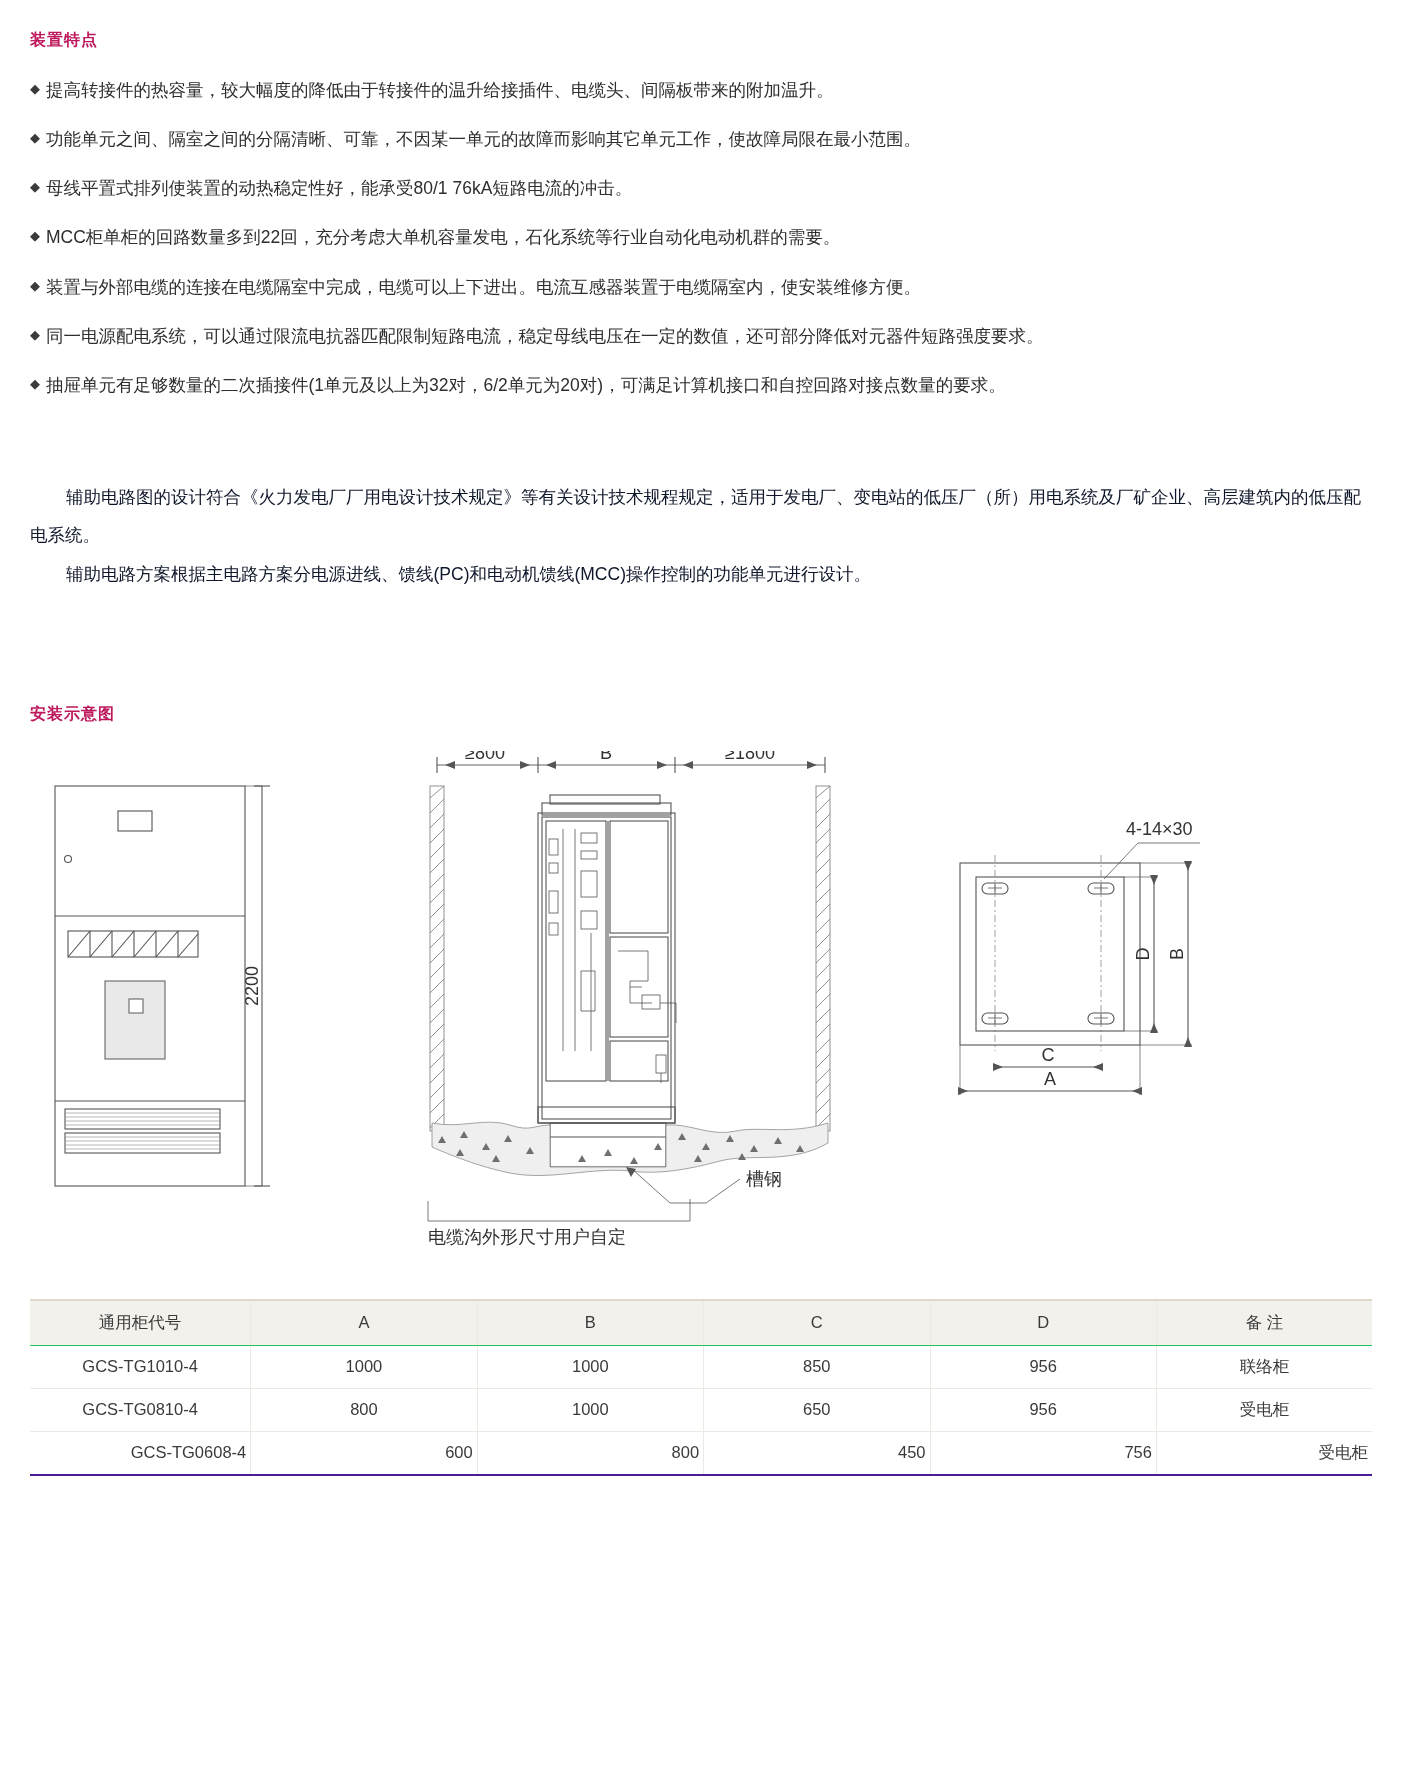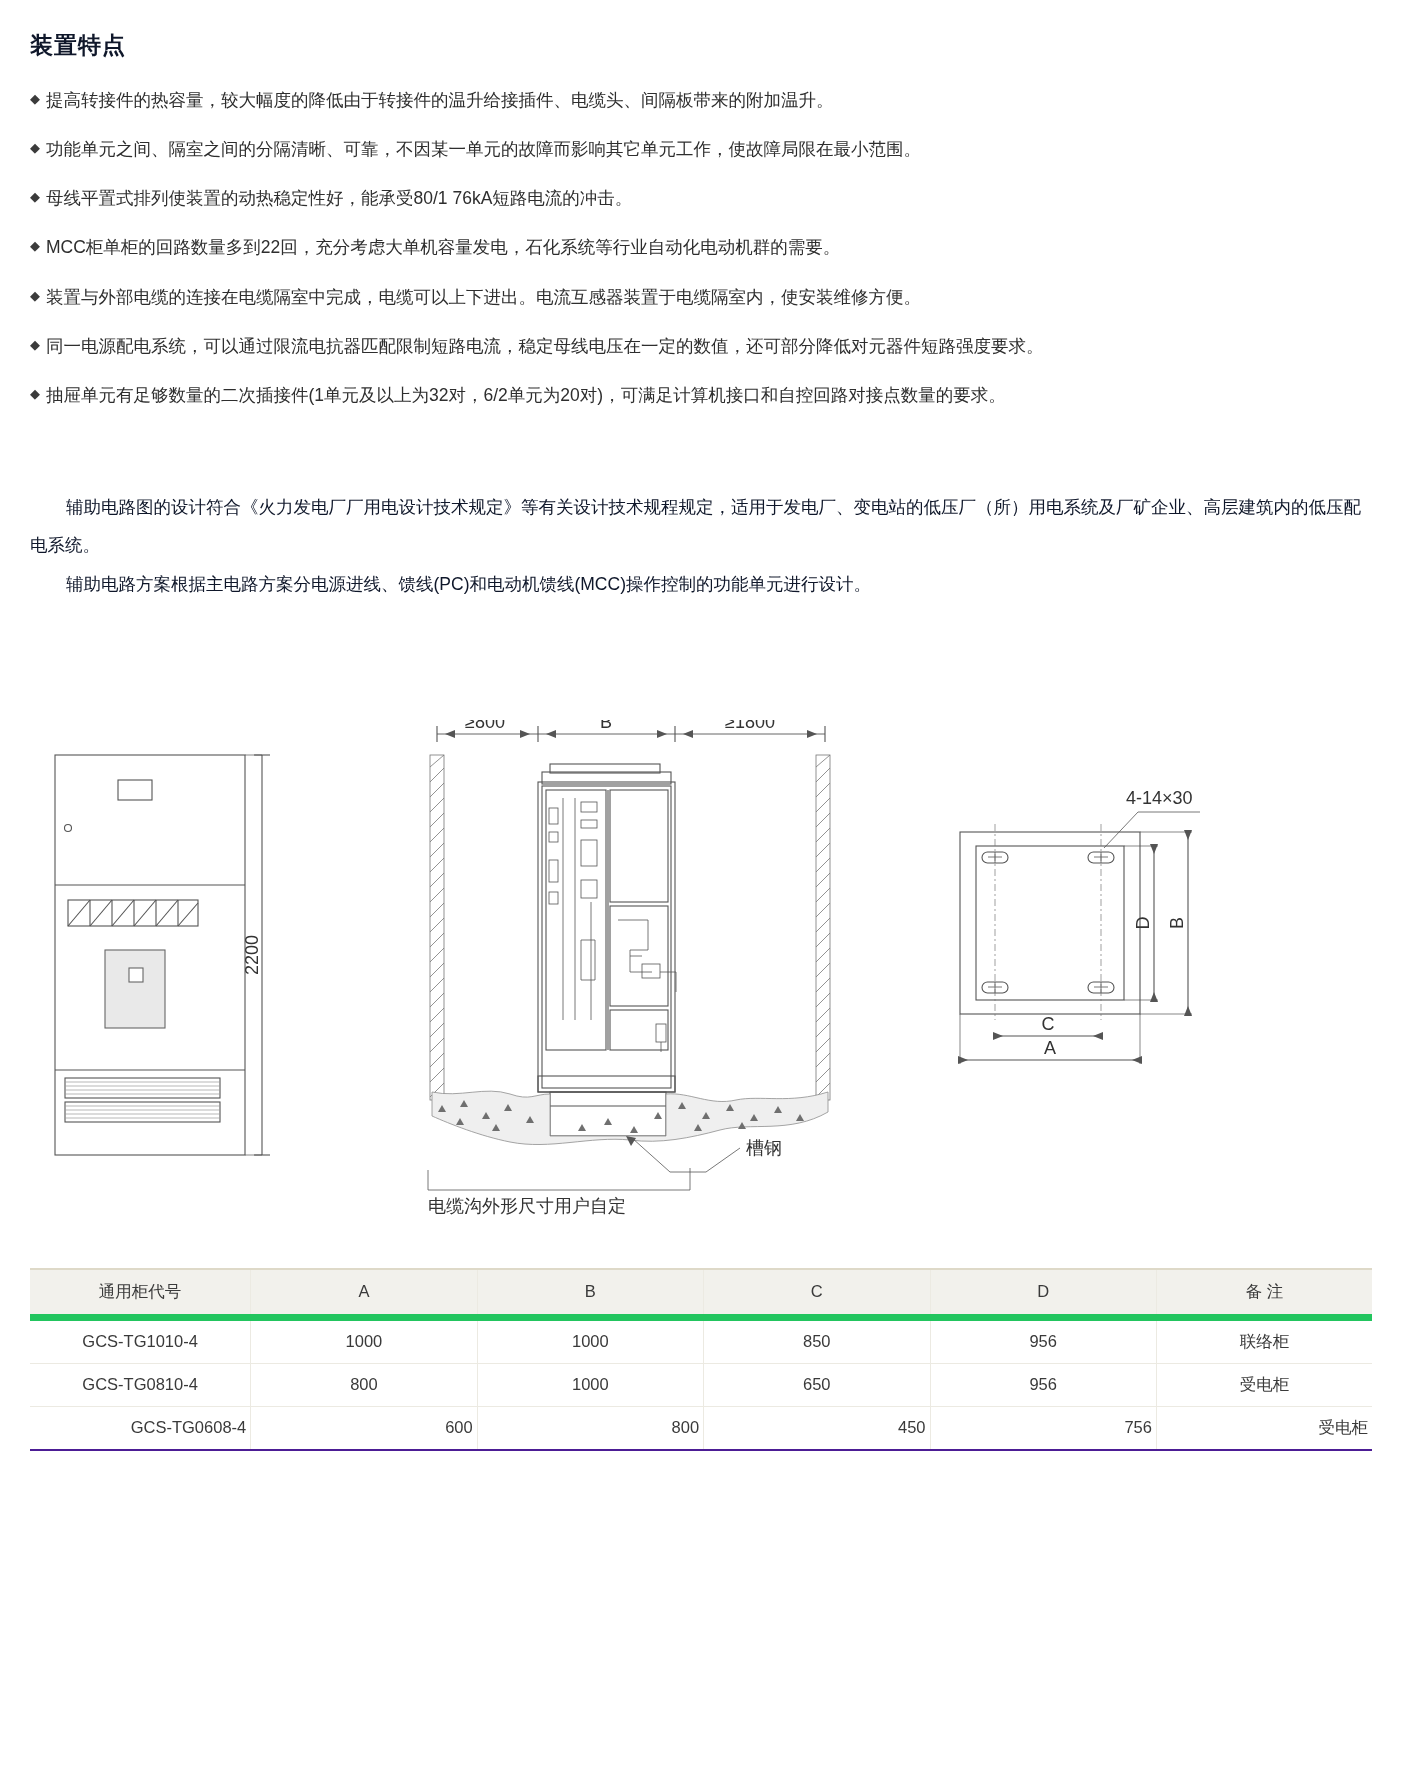--- a/index.html
+++ b/index.html
@@ -15,23 +15,23 @@
     position: relative;
   }
   .page {
     width: 1402px;
     min-height: 1780px;
     box-sizing: border-box;
     padding: 18px 30px 10px 30px;
     position: relative;
   }
   h2.section-title {
-    font-size: 23px;
+    font-size: 16px;
     font-weight: bold;
-    color: #0f172a;
+    color: #be185d;
     margin: 12px 0 26px 0;
     letter-spacing: 1px;
   }
   .bullets {
     margin: 0 0 10px 0;
   }
   .bullet-row {
     font-size: 17.5px;
     line-height: 1.55;
     color: #2e2e2e;
@@ -74,21 +74,21 @@
     width: 1342px;
     margin-top: 28px;
     font-size: 16.5px;
     color: #333;
   }
   table.spec thead th {
     background: #f2f1ec;
     font-weight: normal;
     padding: 11px 4px;
     border-top: 2px solid #ded9c8;
-    border-bottom: 7px solid #22c55e;
+    border-bottom: 1px solid #22c55e;
     text-align: center;
     color: #3a3a3a;
   }
   table.spec tbody td {
     padding: 10px 4px;
     text-align: center;
     border-bottom: 1px solid #eceae2;
     color: #3a3a3a;
   }
   table.spec tbody tr:last-child td {
@@ -144,20 +144,21 @@
   </div>
 
   <div class="spacer-lg"></div>
 
   <p class="para">辅助电路图的设计符合《火力发电厂厂用电设计技术规定》等有关设计技术规程规定，适用于发电厂、变电站的低压厂（所）用电系统及厂矿企业、高层建筑内的低压配电系统。</p>
   <p class="para">辅助电路方案根据主电路方案分电源进线、馈线(PC)和电动机馈线(MCC)操作控制的功能单元进行设计。</p>
 
   <div class="spacer-lg"></div>
   <div class="spacer-md"></div>
 
+  <h2 class="section-title">安装示意图</h2>
 
   <div class="diagram">
     <svg width="1342" height="520" viewBox="0 0 1342 520" xmlns="http://www.w3.org/2000/svg">
       <g fill="none" stroke="#555" stroke-width="1.1">
 
         <rect x="25" y="35" width="190" height="400"></rect>
         <line x1="25" y1="165" x2="215" y2="165"></line>
         <line x1="25" y1="350" x2="215" y2="350"></line>
         <rect x="88" y="60" width="34" height="20"></rect>
         <circle cx="38" cy="108" r="3.5"></circle>

